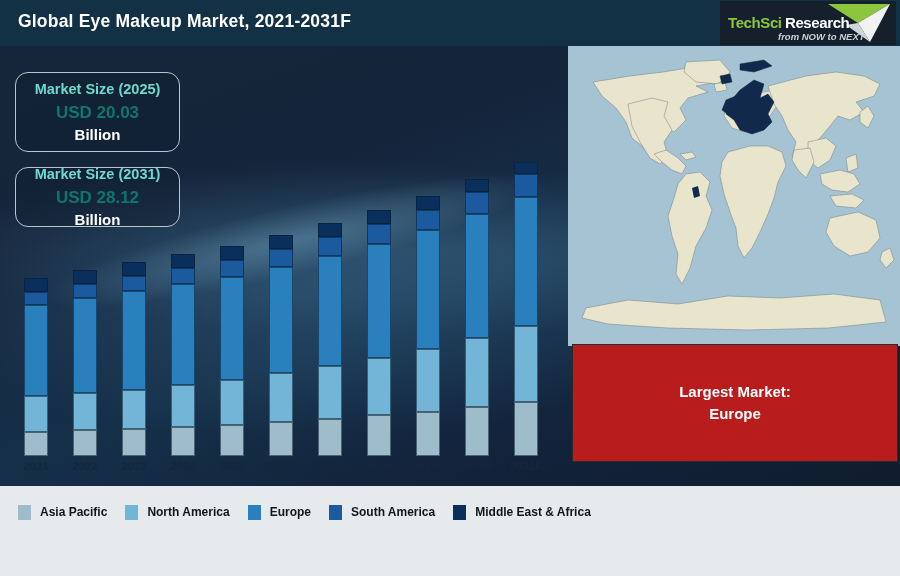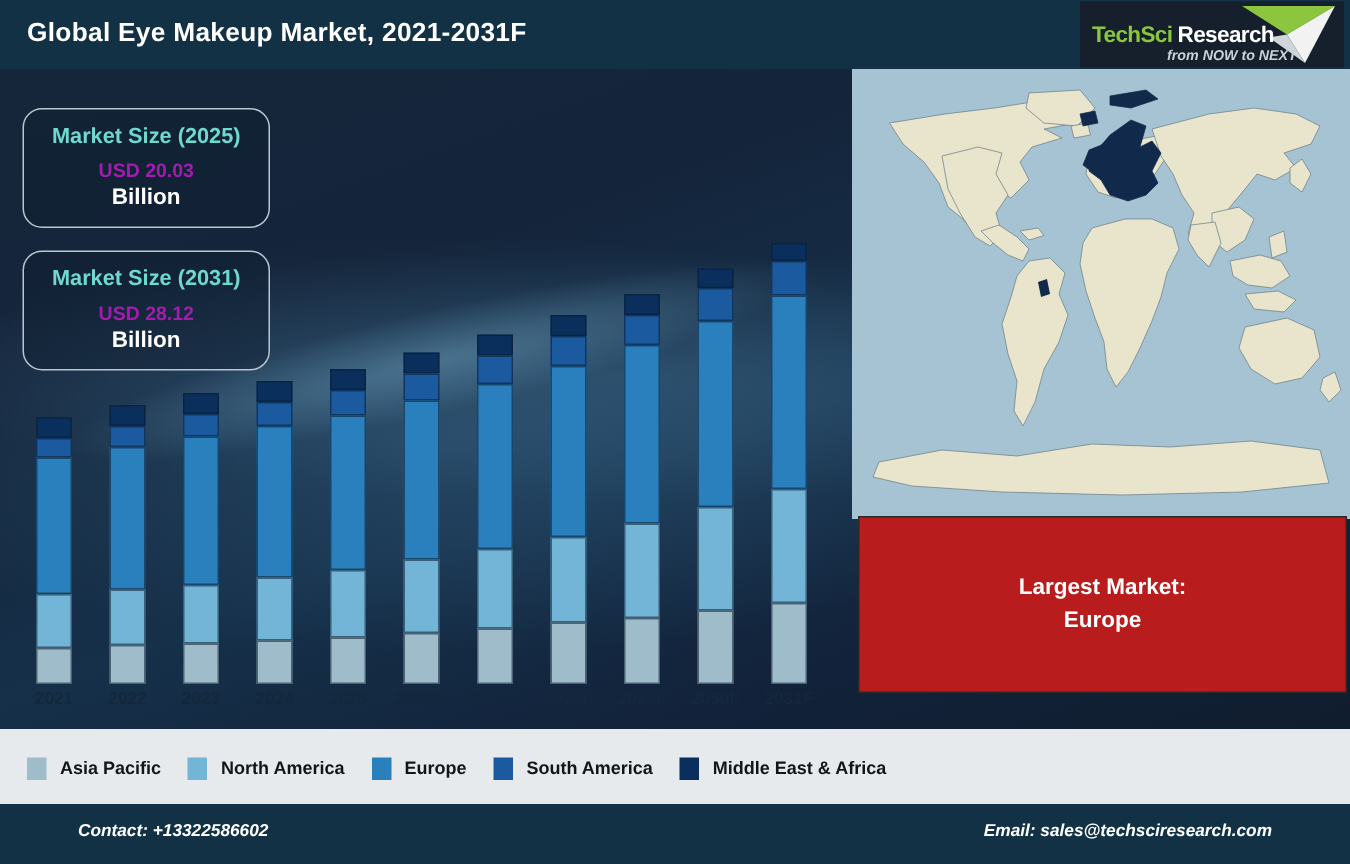--- a/index.html
+++ b/index.html
@@ -43,27 +43,27 @@
   }
 
   
   .kpi{
     position:absolute;border:1px solid #b9c6d2;border-radius:13px;
     background:rgba(14,30,48,.40);
     text-align:center;box-sizing:border-box;
     display:flex;flex-direction:column;justify-content:center;align-items:center;
   }
   .kpi-title{color:#6fd8cf;font-size:14.5px;font-weight:bold;line-height:1.25;}
-  .kpi-value{color:#a21caf;font-size:13px;font-weight:bold;line-height:1.35;margin-top:4px;}
+  .kpi-value{color:#0f766e;font-size:17px;font-weight:bold;line-height:1.35;margin-top:4px;}
   .kpi-unit{color:#ffffff;font-size:15px;font-weight:bold;line-height:1.3;}
   .kpi-big{color:#ffffff;font-size:21px;font-weight:bold;line-height:1.3;margin-top:3px;}
 
   #kpi-size-2025{left:15px;top:72px;width:165px;height:80px;}
   #kpi-cagr{left:195px;top:72px;width:160px;height:80px;}
-  #kpi-size-2031{left:15px;top:167px;width:165px;height:80px;}
+  #kpi-size-2031{left:15px;top:167px;width:165px;height:60px;}
 
   
   .chart{position:absolute;left:0;top:46px;width:568px;height:410px;}
   .bar{position:absolute;bottom:0;width:24px;}
   .seg{width:100%;box-sizing:border-box;border:1px solid rgba(10,25,45,.55);}
 
   
   .axis{
     position:absolute;left:0;top:456px;width:568px;height:26px;
   }
@@ -322,18 +322,14 @@
       <div class="legend-item">
         <span class="legend-swatch" style="background: rgb(27, 90, 158);"></span>
         <span class="legend-label">South America</span>
       </div>
       <div class="legend-item">
         <span class="legend-swatch" style="background: rgb(10, 47, 92);"></span>
         <span class="legend-label">Middle East &amp; Africa</span>
       </div>
     </div>
 
-  <div class="footer">
-    <div class="footer-left">Contact: +13322586602</div>
-    <div class="footer-right">Email: sales@techsciresearch.com</div>
-  </div>
 
 </div>
 
 </body></html>

